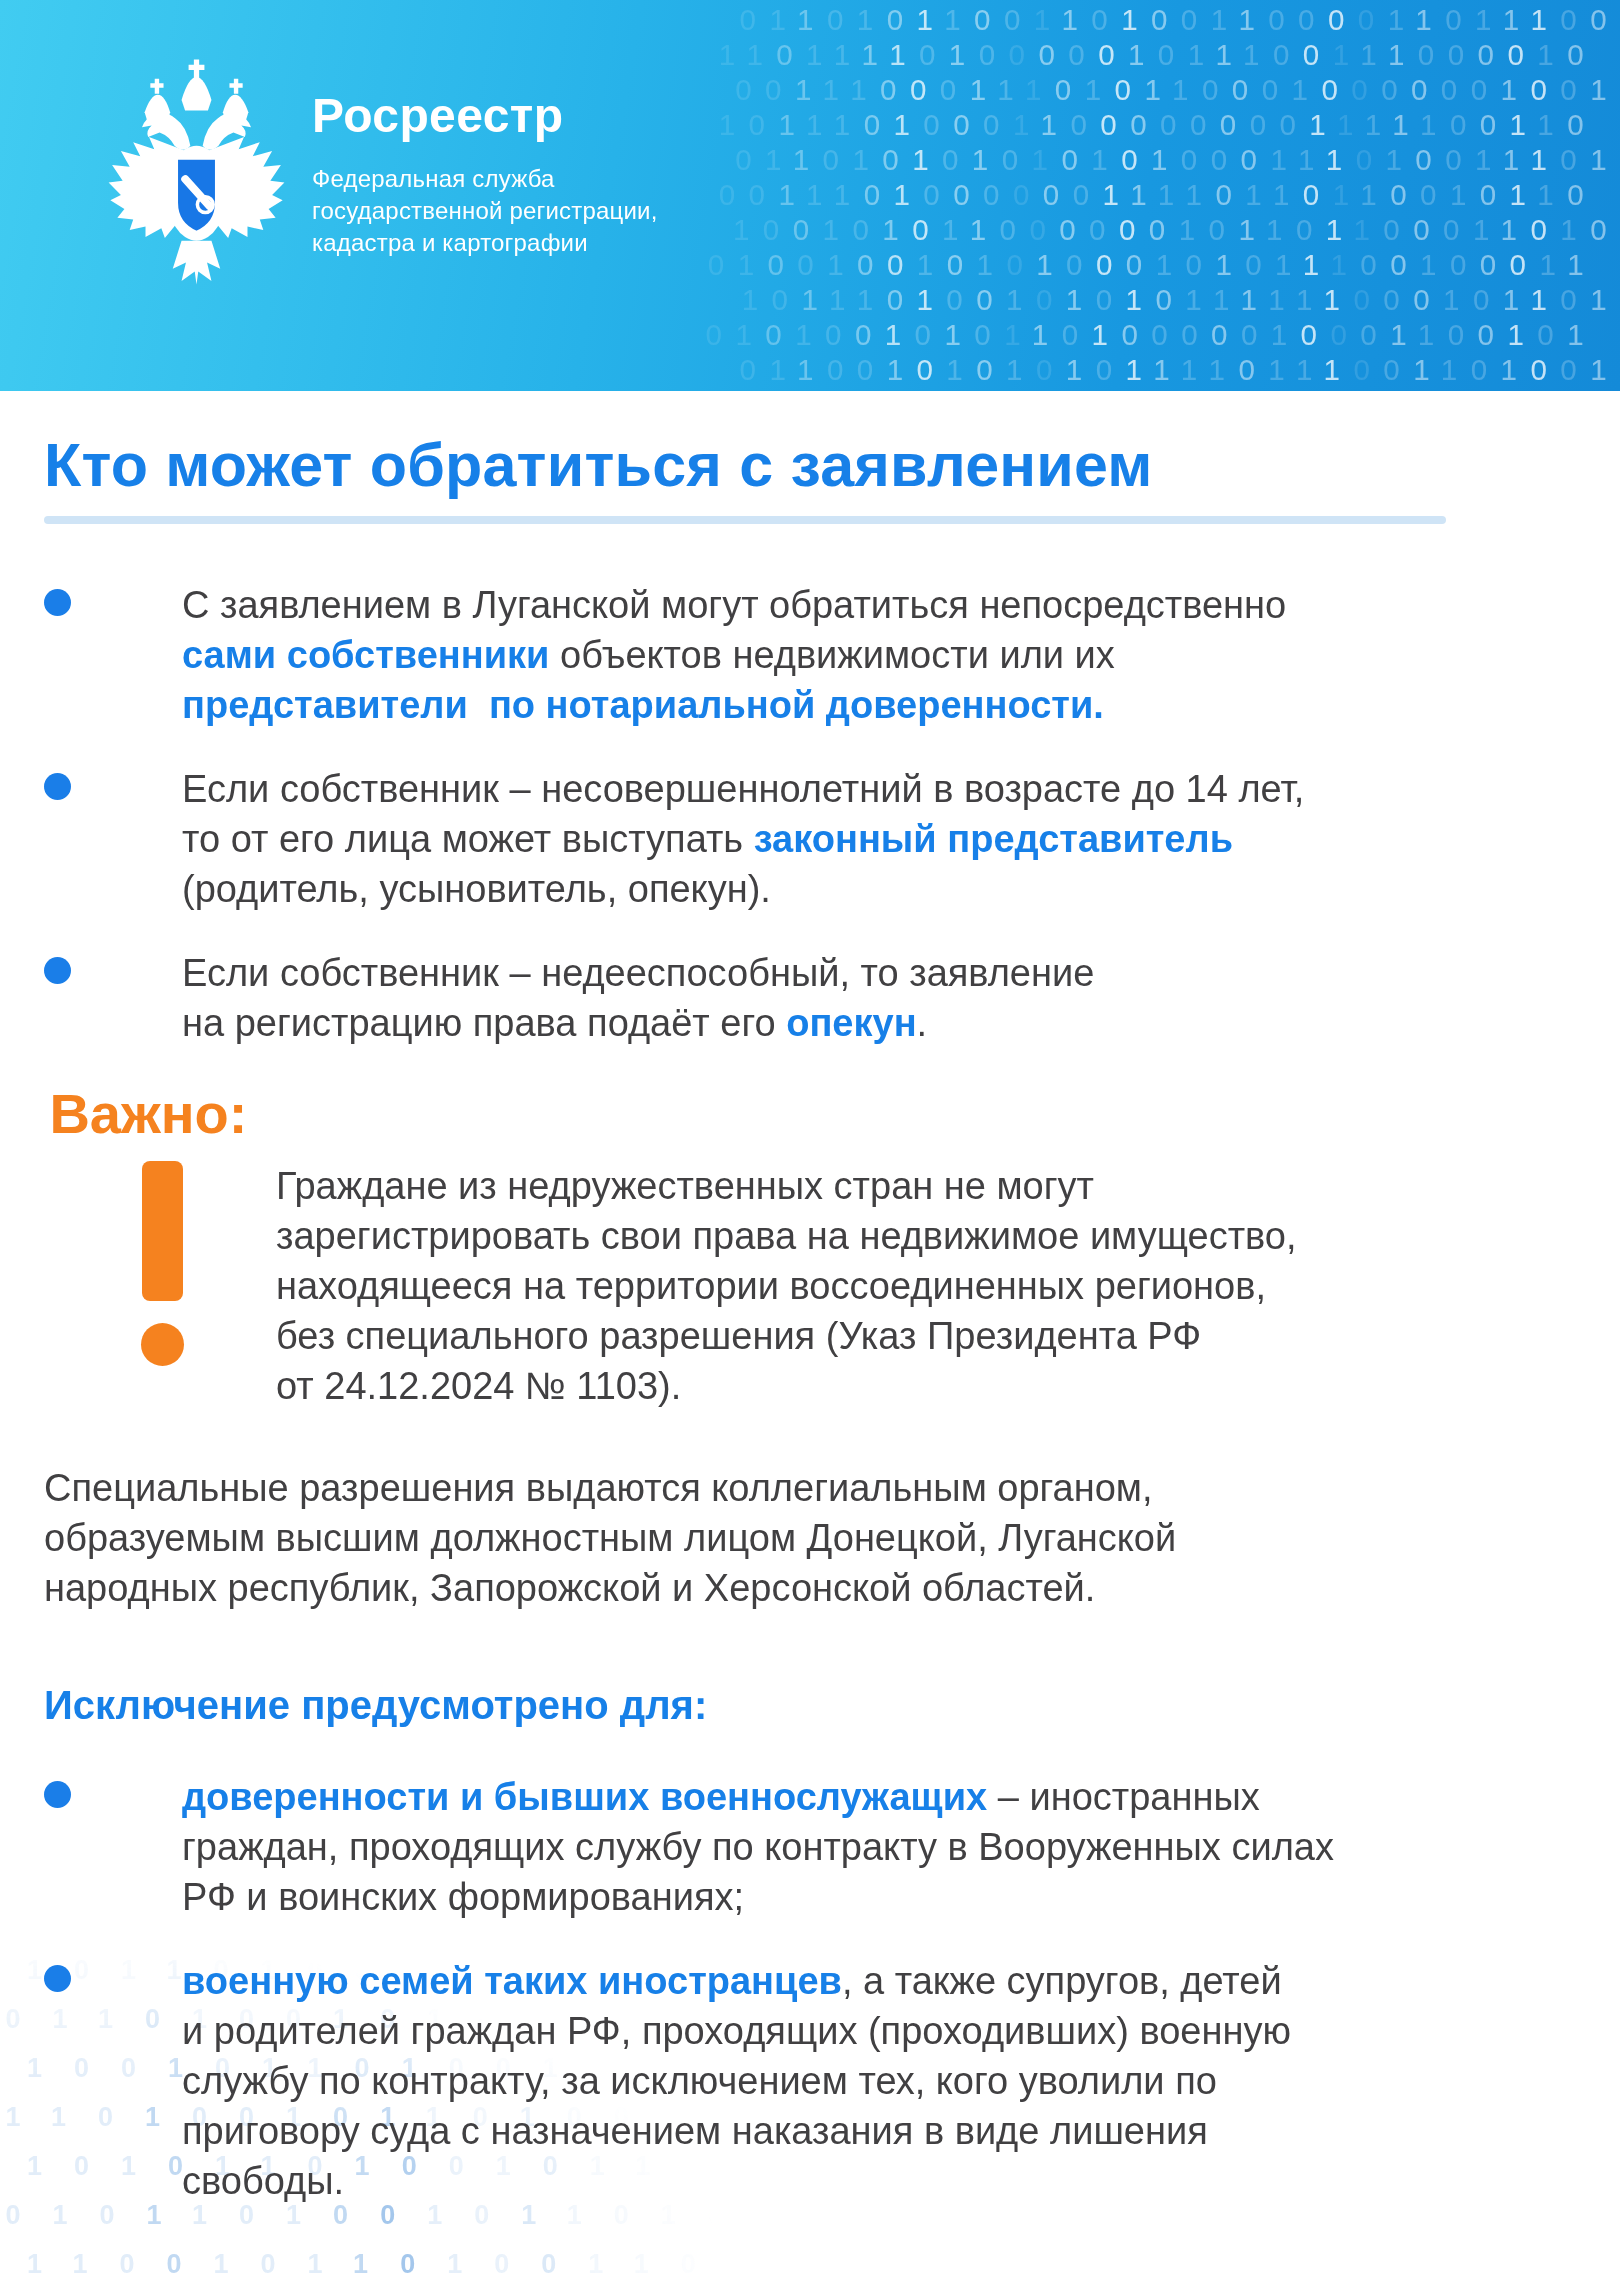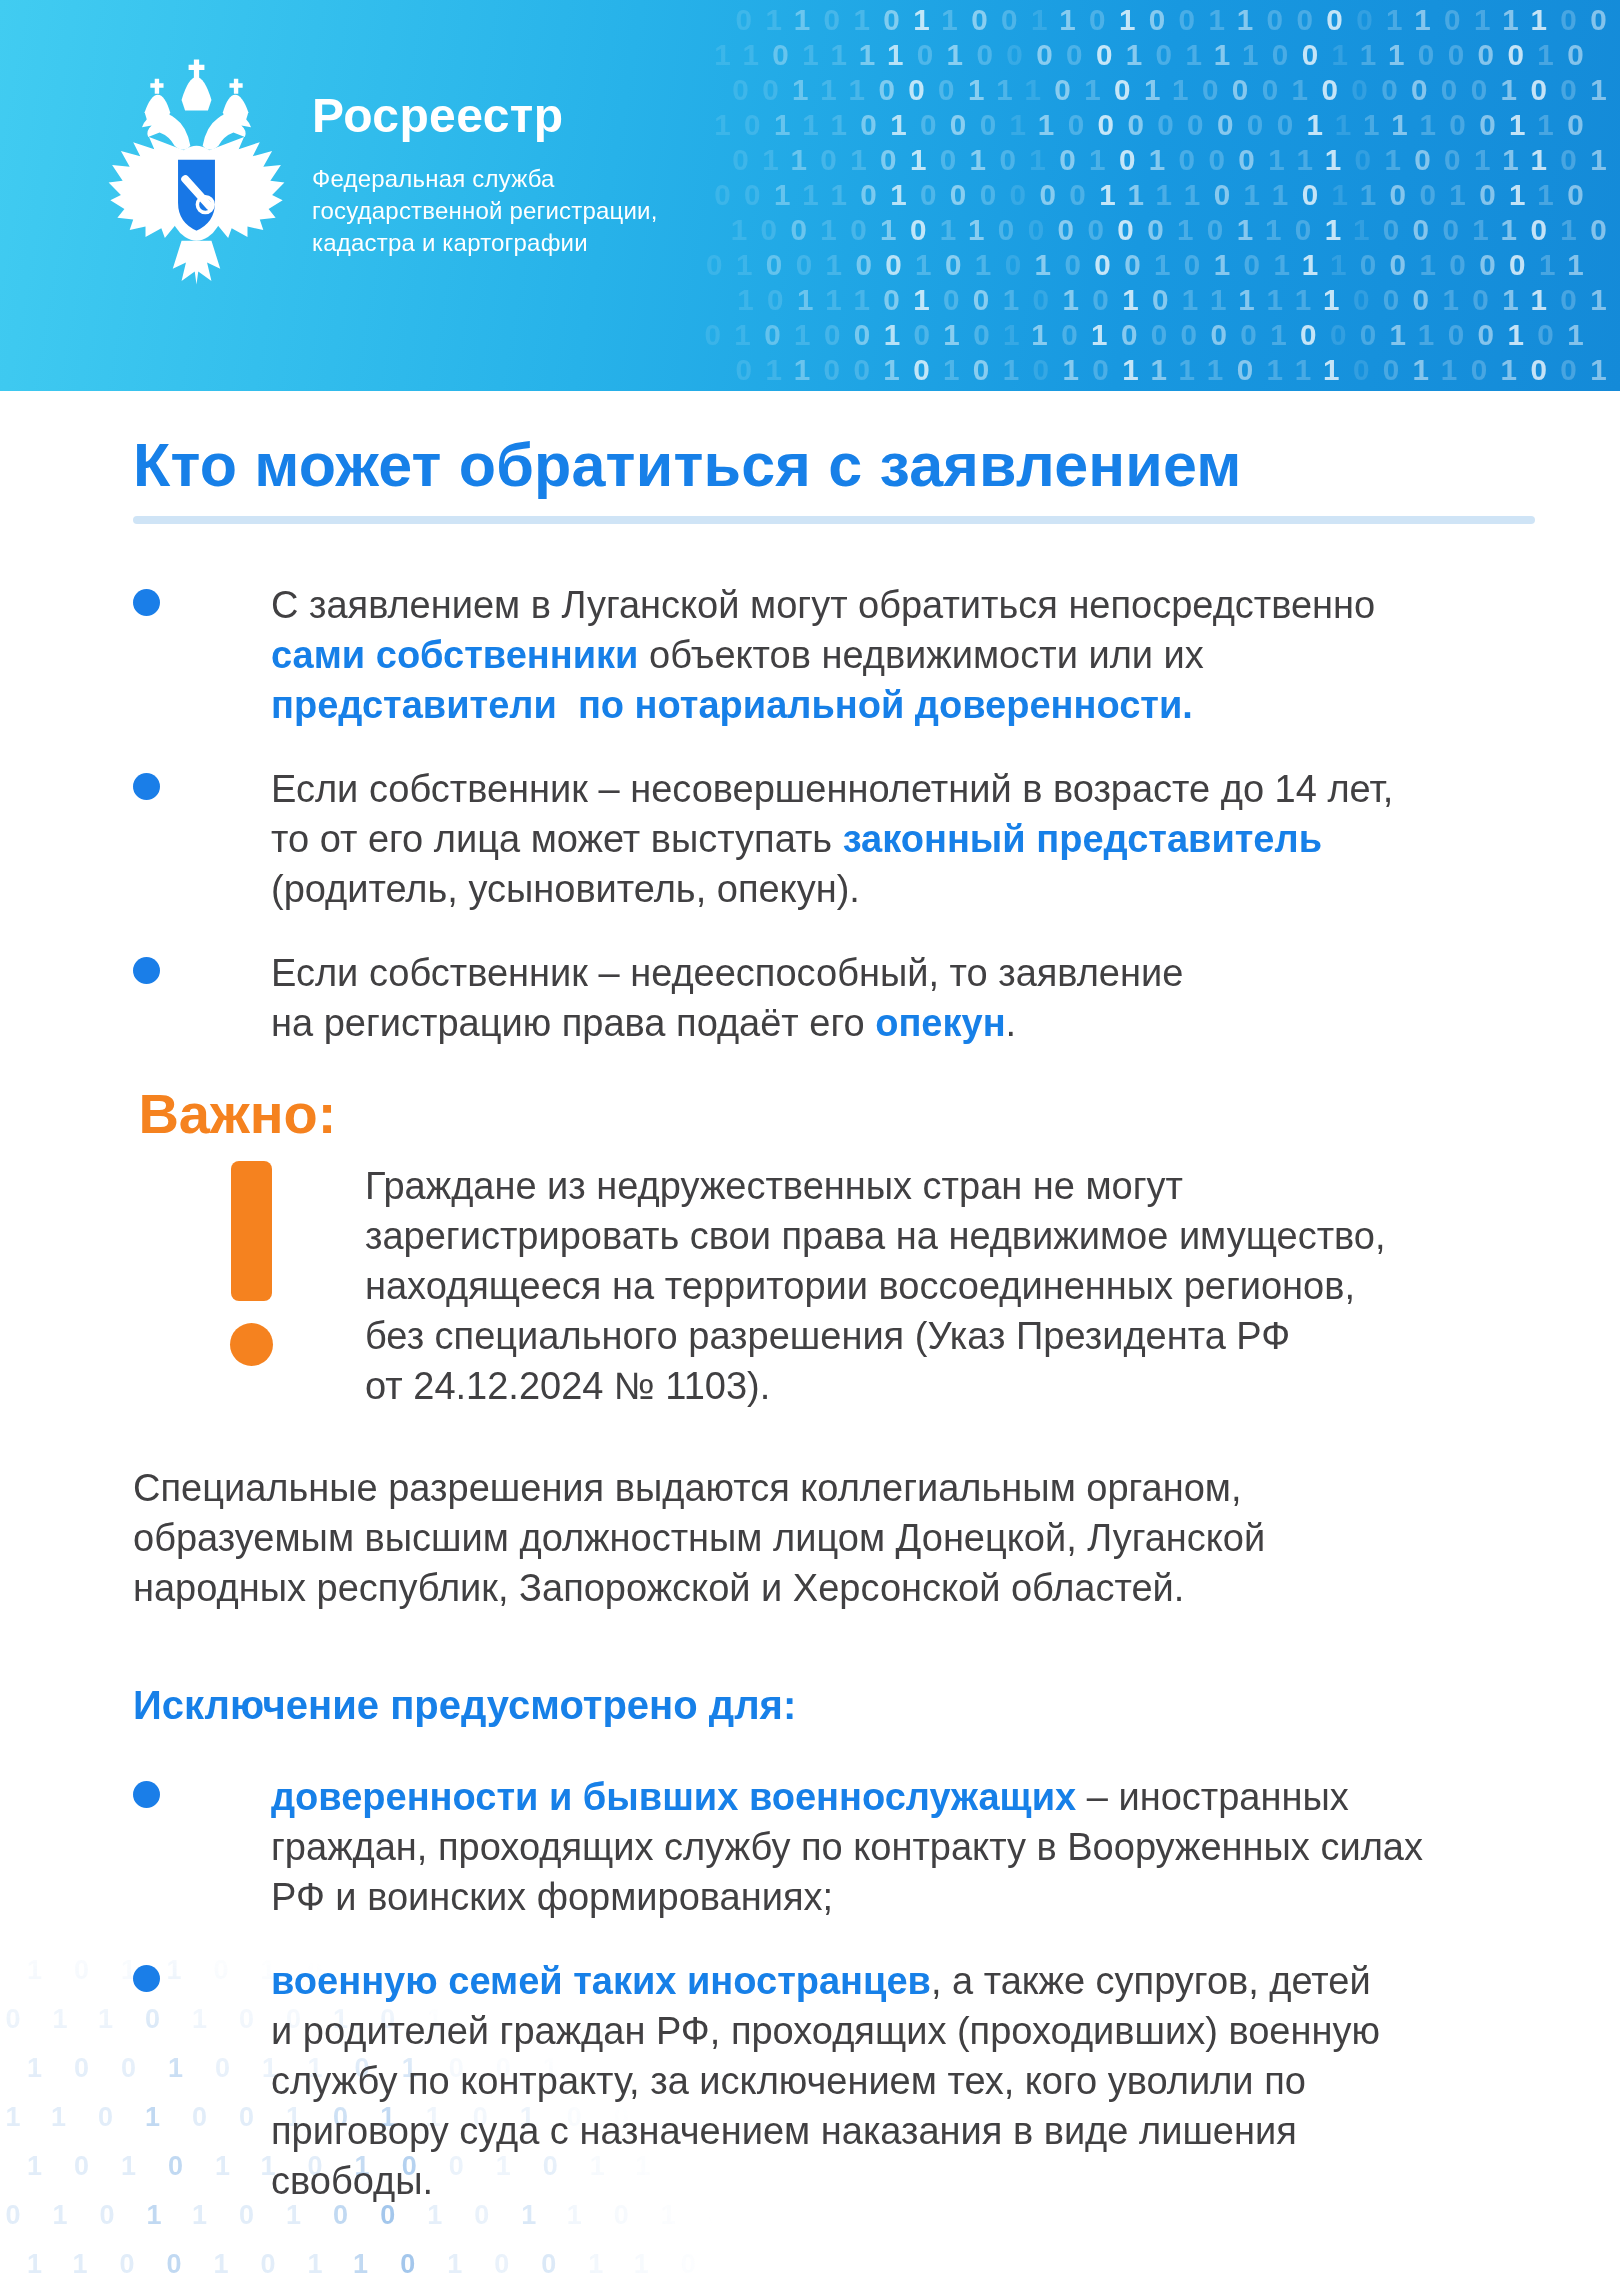--- a/index.html
+++ b/index.html
@@ -15,37 +15,37 @@
     overflow:hidden;
   }
   .header-binary{
     position:absolute;top:0;right:0;height:391px;width:1111px;
     text-align:right;padding-top:1.8px;
     -webkit-mask-image:linear-gradient(to left,#000 62%,transparent 100%);
     mask-image:linear-gradient(to left,#000 62%,transparent 100%);
     pointer-events:none;
   }
   .header-binary .digit-row{
-    white-space:nowrap;font-weight:bold;font-size:29.6px;line-height:35px;
+    white-space:nowrap;font-weight:normal;font-size:29.6px;line-height:35px;
     letter-spacing:13.4px;color:#ffffff;text-align:right;
   }
   .header-binary .digit-row span{opacity:.22;}
   .header-binary .digit-row span:nth-child(3n){opacity:.48;}
   .header-binary .digit-row span:nth-child(7n){opacity:.75;}
   .header-binary .digit-row span:nth-child(11n){opacity:.12;}
   .header-binary .digit-row:nth-child(even){padding-right:23px;}
 
   .logo{position:absolute;left:91px;top:56px;width:211px;height:262px;}
   .brand{position:absolute;left:312px;top:88px;color:#ffffff;}
   .brand-name{font-size:48px;font-weight:bold;letter-spacing:0.4px;}
   .brand-sub{margin-top:19.7px;font-size:24px;line-height:32px;font-weight:normal;letter-spacing:0.2px;}
 
   
   .main{position:absolute;top:391px;left:0;width:1620px;bottom:0;background:#fff;}
-  .content{position:relative;z-index:2;padding:38px 94px 0 109px;margin-left:24px;}
+  .content{position:relative;z-index:2;padding:38px 94px 0 44px;}
 
   .page-title{
     margin:0;color:#1780e8;font-weight:bold;
     font-size:61px;line-height:73px;letter-spacing:0.2px;
   }
   .divider{margin-top:14.3px;width:1402px;height:8px;background:#cfe4f6;border-radius:4.5px;}
 
   .bullet-list{list-style:none;margin:0;padding:0;}
   .bullet-list.top{margin-top:56px;}
   .bullet-list.bottom{margin-top:43px;}

